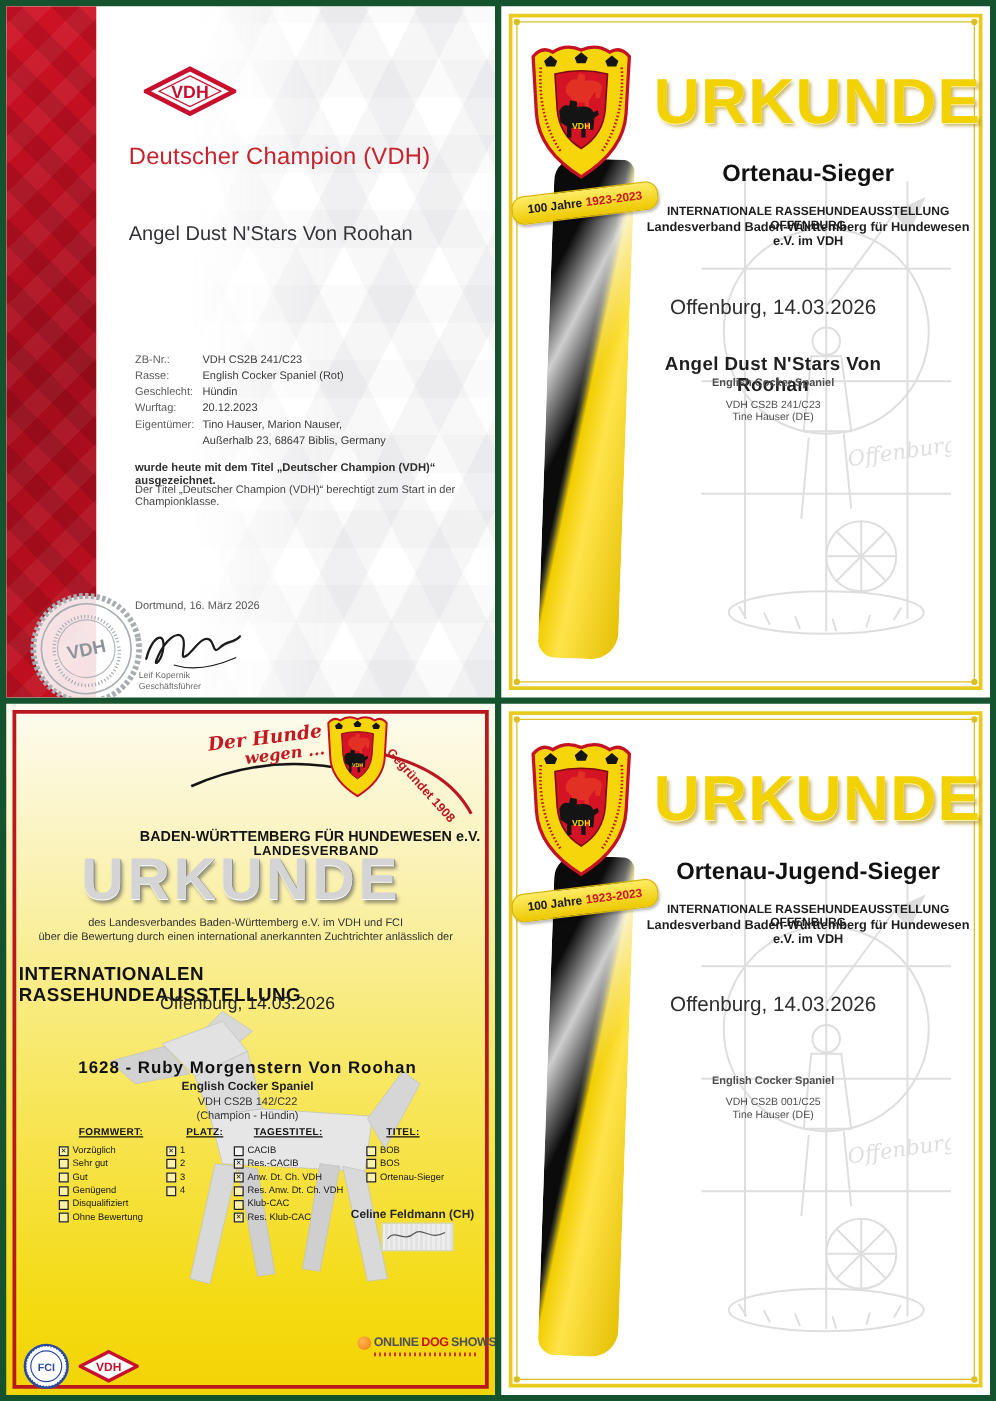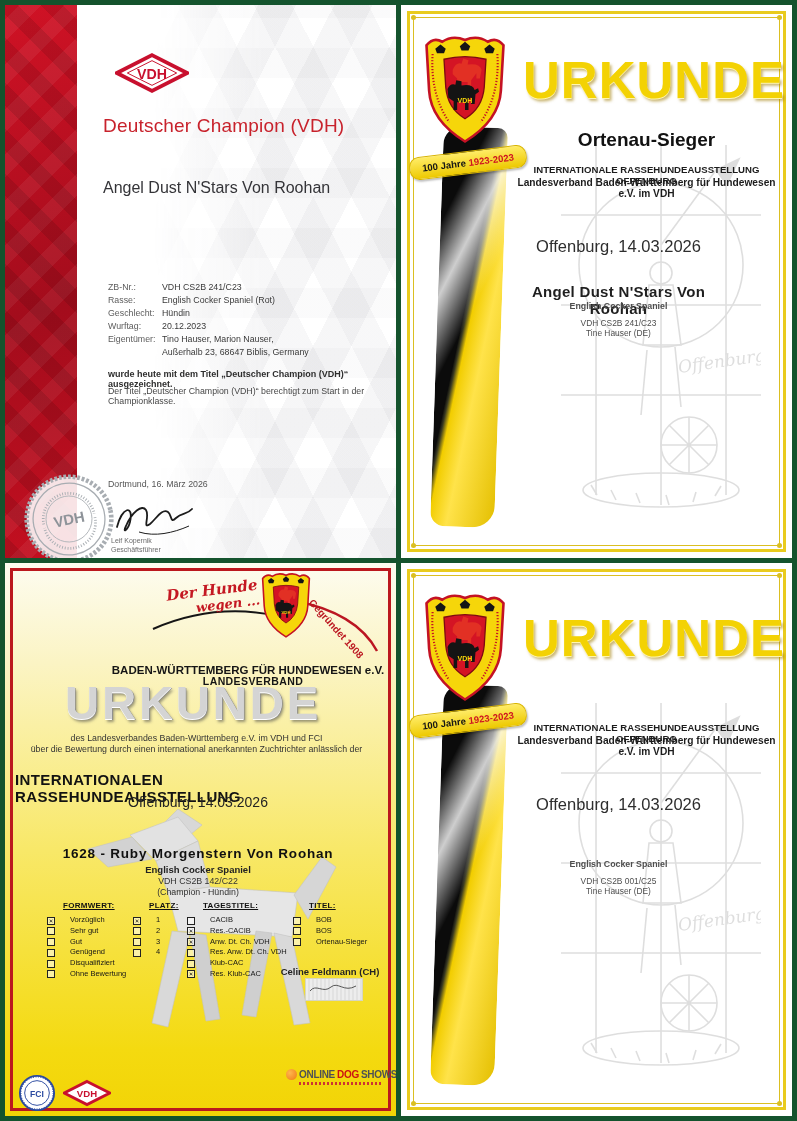--- a/index.html
+++ b/index.html
@@ -88,21 +88,21 @@
   .q3-i2{left:12px;right:20px;top:181px;text-align:center;font-size:8.8px;color:#333;z-index:4;}
   .q3-event{left:10px;right:15px;top:208px;text-align:left;font-size:15px;font-weight:bold;color:#121212;letter-spacing:.4px;z-index:4;}
   .q3-date{left:10px;right:15px;top:231px;text-align:center;font-size:14px;color:#232323;z-index:4;}
   .q3-dog{left:55px;top:246px;width:290px;height:232px;z-index:1;}
   .q3-entry{left:10px;right:15px;top:283px;text-align:center;font-size:13.5px;font-weight:bold;color:#101010;letter-spacing:.8px;z-index:4;}
   .q3-breed{left:10px;right:15px;top:301px;text-align:center;font-size:9.5px;font-weight:bold;color:#222;z-index:4;}
   .q3-reg{left:10px;right:15px;top:313px;text-align:center;font-size:8.8px;color:#333;z-index:4;}
   .q3-class{left:10px;right:15px;top:324px;text-align:center;font-size:8.8px;color:#333;z-index:4;}
   .ck-col{position:absolute;top:338px;z-index:4;}
   .ck-head{font-size:8px;font-weight:bold;text-decoration:underline;color:#111;margin-bottom:5px;letter-spacing:.3px;margin-left:16px;}
-  .ck-row{display:flex;gap:15px;line-height:10.8px;}
+  .ck-row{display:flex;gap:3px;line-height:10.8px;}
   .ck-box{width:6px;height:6px;border:1px solid #222;margin-top:1.5px;font-size:5.5px;line-height:6px;text-align:center;color:#111;flex:none;background:rgba(255,255,255,.55);}
   .ck-lbl{font-size:7.5px;color:#161616;white-space:nowrap;}
   .col-formwert{left:42px;} .col-platz{left:128px;} .col-tagestitel{left:182px;} .col-titel{left:288px;}
   .q3-judge{left:265px;top:403px;width:120px;text-align:center;font-size:9.5px;font-weight:bold;color:#242424;z-index:4;}
   .q3-sigbox{left:300px;top:415px;width:56px;height:21px;z-index:4;border:1px solid #d6d6c2;
     background:repeating-linear-gradient(90deg,#ededed 0 2px,#e2e2e2 2px 4px);}
   .q3-fci{left:13px;top:511px;width:38px;height:38px;z-index:4;}
   .q3-vdh{left:58px;top:515px;width:48px;height:30px;z-index:4;}
   .q3-ods{left:281px;top:506px;width:100px;z-index:4;}
   .ods-row{display:flex;align-items:center;gap:2px;}
@@ -468,20 +468,21 @@
       <path d="M30,64 q3,-7 9,-5 l1,-5 6,1 0,5 q13,-2 15,5 l4,-2 1,4 -4,3 -1,11 -4,0 0,-8 -3,4 0,11 -4,0 0,-9 -9,0 0,9 -4,0 0,-10 -6,-4 Z" fill="#141414"></path>
       <text x="50" y="80" font-size="8" font-weight="bold" fill="#f6d60a" text-anchor="middle" font-family="Liberation Sans, sans-serif">VDH</text>
     </svg>
 
     <div class="abs cy-banner">
       <span class="b1">100 Jahre</span>
       <span class="b2">1923-2023</span>
     </div>
 
     <div class="abs cy-heading">URKUNDE</div>
+    <div class="abs cy-subtitle">Ortenau-Jugend-Sieger</div>
     <div class="abs cy-ev1">INTERNATIONALE RASSEHUNDEAUSSTELLUNG OFFENBURG</div>
     <div class="abs cy-ev2">Landesverband Baden-Württemberg für Hundewesen e.V. im VDH</div>
     <div class="abs cy-date">Offenburg, 14.03.2026</div>
     <div class="abs cy-breed">English Cocker Spaniel</div>
     <div class="abs cy-reg">VDH CS2B 001/C25</div>
     <div class="abs cy-judge">Tine Hauser (DE)</div>
   </div>
 
 </div>
 

